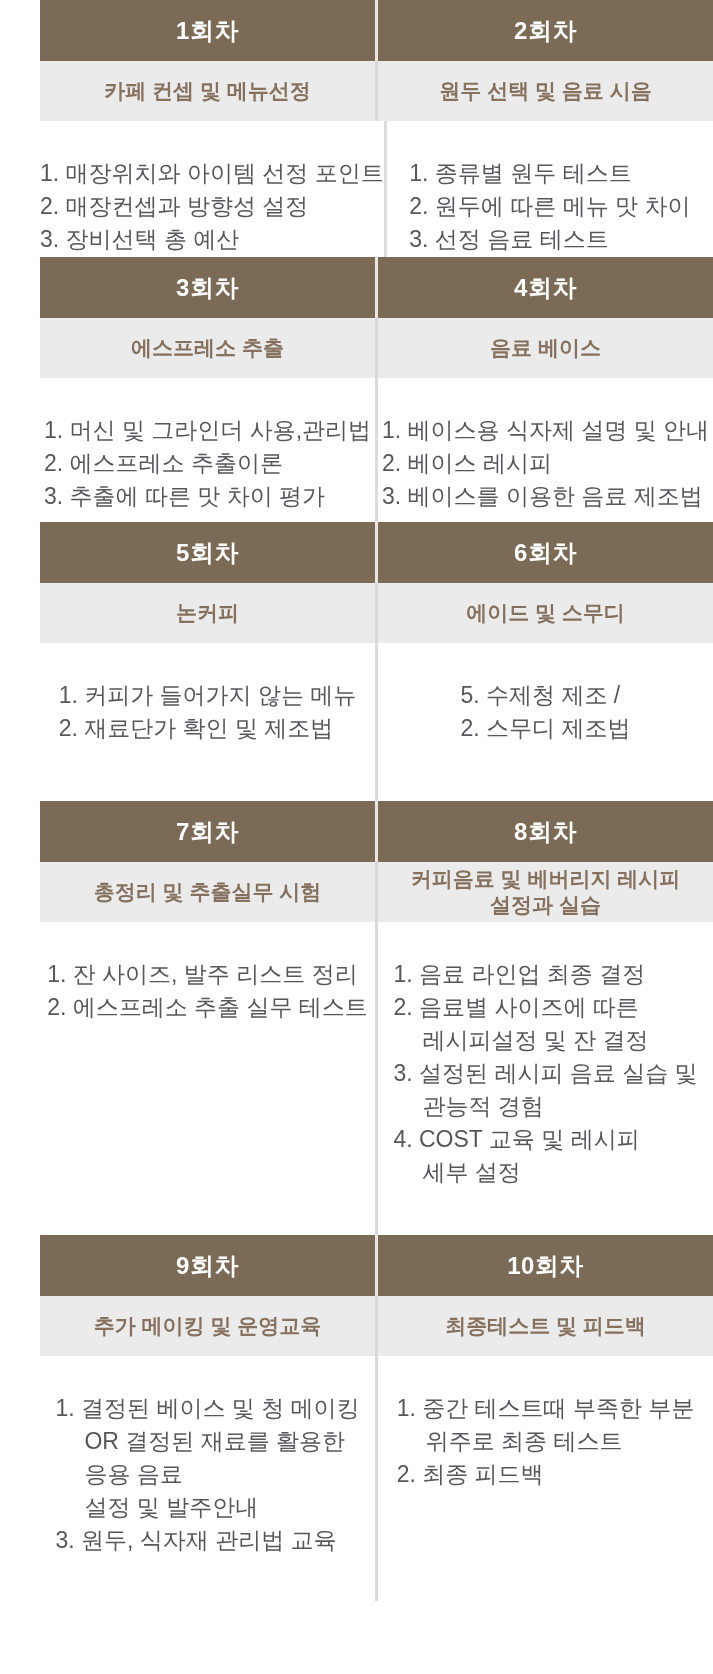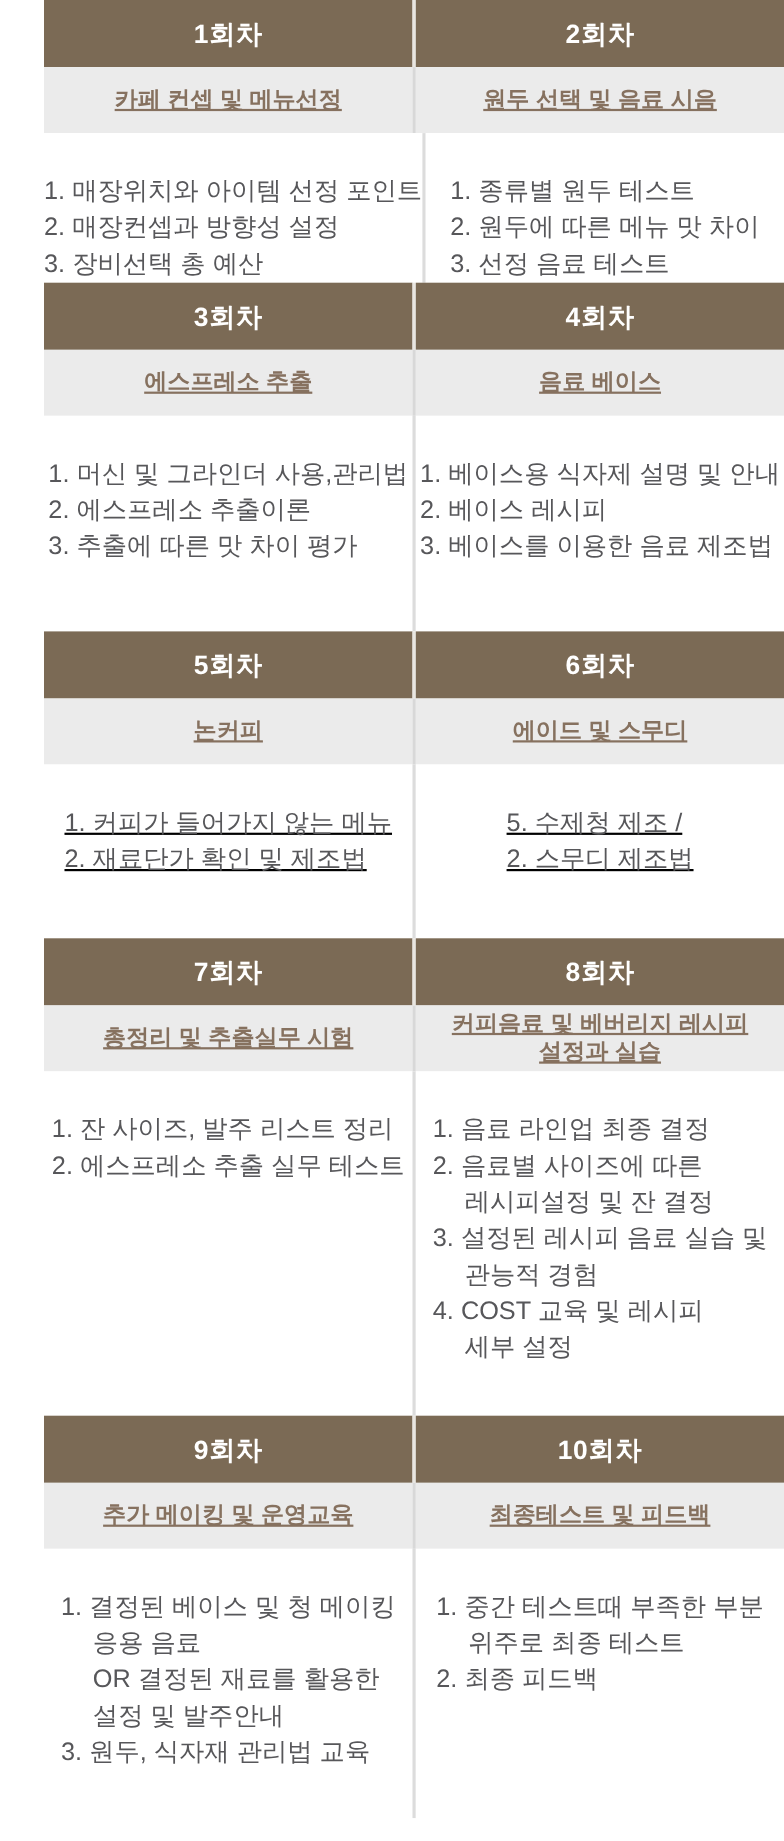--- a/index.html
+++ b/index.html
@@ -34,43 +34,42 @@
     background:var(--subtitle-bg);
     display:flex;flex-direction:column;align-items:center;justify-content:center;
   }
   .row-sub .divider{background:var(--divider-sub);}
   .subtitle-line{
     color:var(--subtitle-text);
     font-size:21px;
     font-weight:700;
     line-height:26px;
     text-align:center;
-    text-decoration:underline;
   }
   
   .row-content .cell{
     background:var(--content-bg);
     display:flex;flex-direction:column;align-items:center;
     padding-top:36px;
     box-sizing:border-box;
   }
   .row-content .divider{background:var(--divider-content);}
   .items{max-width:100%;text-align:left;}
   .item-line{
     color:var(--body-text);
     font-size:23px;
     font-weight:400;
     line-height:33px;
     white-space:nowrap;
   }
   .item-line.cont{padding-left:29px;}
   
   .group:nth-child(1) .row-content{height:136px;}
-  .group:nth-child(2) .row-content{height:196px;}
-  .group:nth-child(3) .row-content{height:158px;text-decoration:underline;}
+  .group:nth-child(2) .row-content{height:144px;}
+  .group:nth-child(3) .row-content{height:158px;}
   .group:nth-child(4) .row-content{height:313px;}
   .group:nth-child(5) .row-content{height:245px;}
 </style>
 </head>
 <body>
 
 <div id="table-root">
     <div class="group">
       <div class="row row-hdr">
         <div class="cell">
@@ -282,22 +281,22 @@
         <div class="divider"></div>
         <div class="cell">
           <div class="subtitle-line">최종테스트 및 피드백</div>
         </div>
       </div>
       <div class="row row-content">
         <div class="cell">
           <div class="items">
             <div class="content-item">
               <div class="item-line lead">1. 결정된 베이스 및 청 메이킹</div>
+              <div class="item-line cont">OR 결정된 재료를 활용한</div>
               <div class="item-line cont">응용 음료</div>
-              <div class="item-line cont">OR 결정된 재료를 활용한</div>
             </div>
             <div class="content-item">
               <div class="item-line cont">설정 및 발주안내</div>
             </div>
             <div class="content-item">
               <div class="item-line lead">3. 원두, 식자재 관리법 교육</div>
             </div>
           </div>
         </div>
         <div class="divider"></div>

